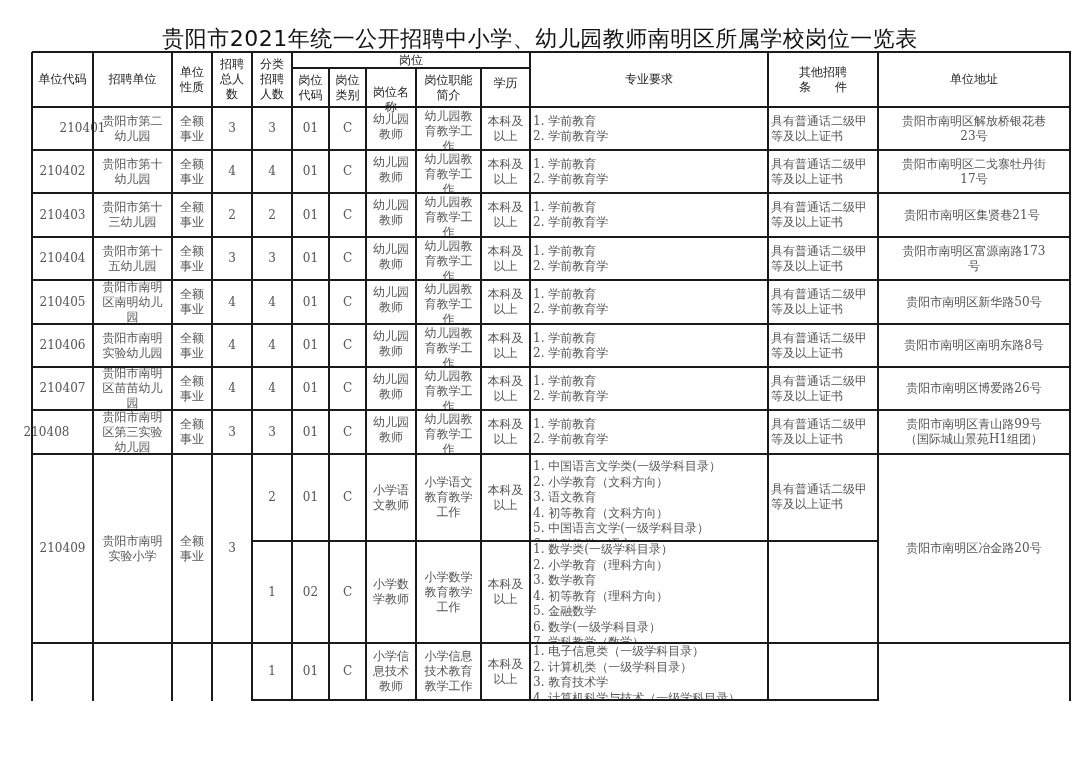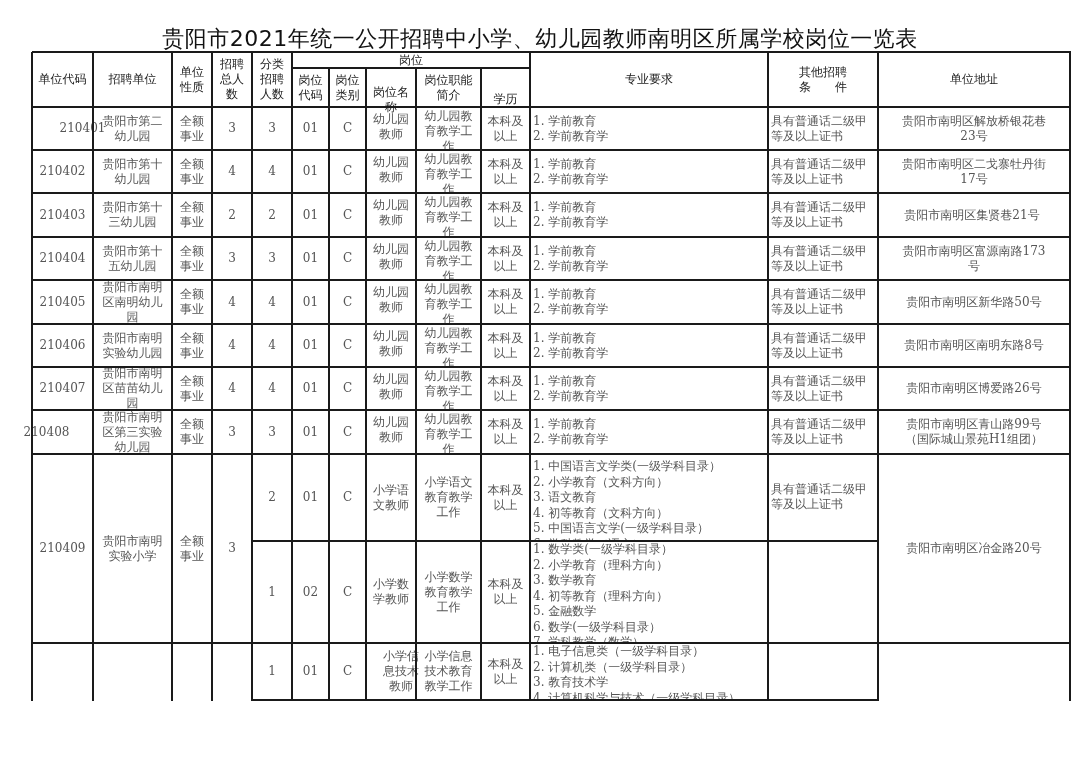--- a/index.html
+++ b/index.html
@@ -62,21 +62,21 @@
 类别</span>
     </div>
     <div class="cell hdr" style="left: 366px; top: 80px; width: 50px; height: 39px;">
       <span class="txt">岗位名
 称</span>
     </div>
     <div class="cell hdr" style="left: 416px; top: 68px; width: 65px; height: 39px;">
       <span class="txt">岗位职能
 简介</span>
     </div>
-    <div class="cell hdr" style="left: 481px; top: 68px; width: 49px; height: 62px;">
+    <div class="cell hdr" style="left: 481px; top: 52px; width: 49px; height: 62px;">
       <span class="txt">学历</span>
     </div>
     <div class="cell hdr" style="left: 530px; top: 52px; width: 238px; height: 55px;">
       <span class="txt">专业要求</span>
     </div>
     <div class="cell hdr" style="left: 768px; top: 52px; width: 110px; height: 55px;">
       <span class="txt">其他招聘
 条　　件</span>
     </div>
     <div class="cell hdr" style="left: 878px; top: 52px; width: 192px; height: 55px;">
@@ -552,21 +552,21 @@
     </div>
     <div class="cell " style="left: 252px; top: 643px; width: 40px; height: 57px;">
       <span class="txt">1</span>
     </div>
     <div class="cell " style="left: 292px; top: 643px; width: 37px; height: 57px;">
       <span class="txt">01</span>
     </div>
     <div class="cell " style="left: 329px; top: 643px; width: 37px; height: 57px;">
       <span class="txt">C</span>
     </div>
-    <div class="cell " style="left: 376px; top: 643px; width: 50px; height: 57px;">
+    <div class="cell " style="left: 366px; top: 643px; width: 50px; height: 57px;">
       <span class="txt">小学信
 息技术
 教师</span>
     </div>
     <div class="cell " style="left: 416px; top: 643px; width: 65px; height: 57px;">
       <span class="txt">小学信息
 技术教育
 教学工作</span>
     </div>
     <div class="cell " style="left: 481px; top: 643px; width: 49px; height: 57px;">

